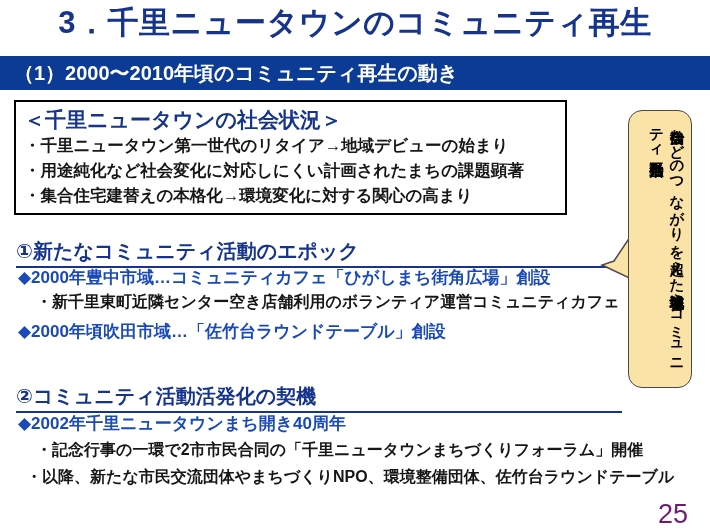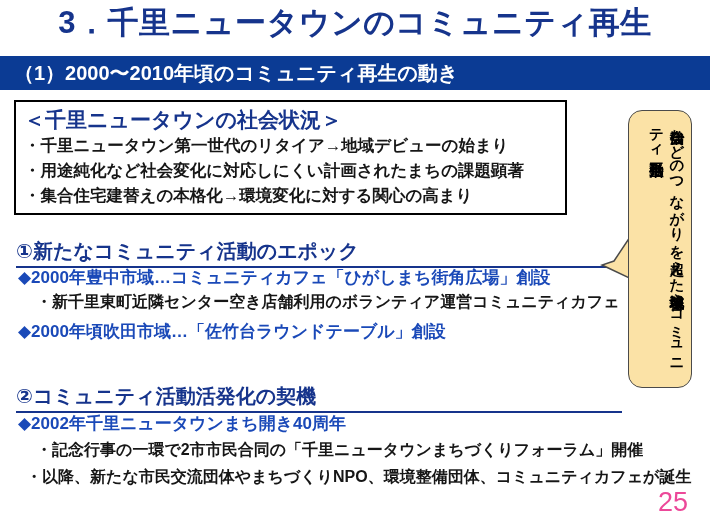--- a/index.html
+++ b/index.html
@@ -158,23 +158,23 @@
     left: 600px;
     top: 225px;
     width: 40px;
     height: 60px;
   }
 
   
   #page-number {
     position: absolute;
     right: 22px;
-    bottom: 12px;
+    bottom: 0;
     font-size: 27px;
-    color: #ec4899;
+    color: #701a75;
   }
 </style>
 </head>
 <body>
 
 <div id="slide">
 
   <div id="slide-title">3．千里ニュータウンのコミュニティ再生</div>
 
   <div id="section-bar">
@@ -189,21 +189,21 @@
   </div>
 
   <div class="epoch-heading" id="epoch1-heading">①新たなコミュニティ活動のエポック</div>
   <div class="diamond-line" id="e1-d0">◆2000年豊中市域…コミュニティカフェ「ひがしまち街角広場」創設</div>
   <div class="sub-line" id="e1-s0">・新千里東町近隣センター空き店舗利用のボランティア運営コミュニティカフェ</div>
   <div class="diamond-line" id="e1-d1">◆2000年頃吹田市域…「佐竹台ラウンドテーブル」創設</div>
 
   <div class="epoch-heading" id="epoch2-heading">②コミュニティ活動活発化の契機</div>
   <div class="diamond-line" id="e2-d0">◆2002年千里ニュータウンまち開き40周年</div>
   <div class="sub-line" id="e2-s0">・記念行事の一環で2市市民合同の「千里ニュータウンまちづくりフォーラム」開催</div>
-  <div class="sub-line" id="e2-s1">・以降、新たな市民交流団体やまちづくりNPO、環境整備団体、コミュニティカフェが誕生</div>
+  <div class="sub-line" id="e2-s1">・以降、新たな市民交流団体やまちづくりNPO、環境整備団体、佐竹台ラウンドテーブル</div>
 
   <svg id="callout-tail" viewBox="0 0 40 60" xmlns="http://www.w3.org/2000/svg">
     <polygon points="40,0 40,58 2,40 14,36 34,6" fill="#fbe2a6" stroke="#4a4a4a" stroke-width="1.5"></polygon>
   </svg>
 
   <div id="callout">
     <div id="callout-text">自治会などのつながりを超えた地域改善やコミュニティ再生活動</div>
   </div>
 
   <div id="page-number">25</div>

